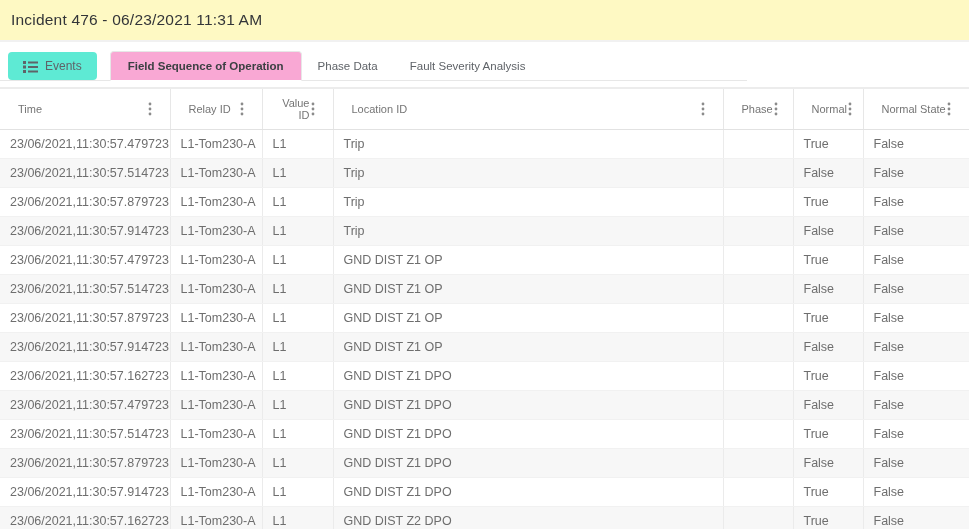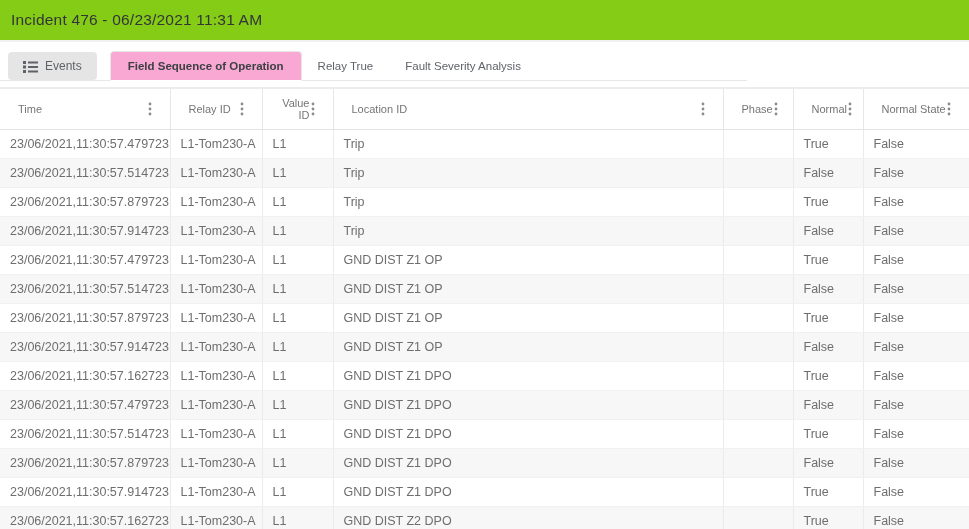--- a/index.html
+++ b/index.html
@@ -9,21 +9,21 @@
     background: #ffffff;
     color: #3c4043;
     position: relative;
   }
 
   
   .titlebar {
     height: 42px;
     padding: 11px 0 0 11px;
     border-bottom: 2px solid #f1f1f1;
-    background: #84cc16;
+    background: #fef9c3;
   }
   .page-title {
     font-size: 15.5px;
     color: #333538;
     letter-spacing: .2px;
   }
 
   
   .tabstrip-wrap { padding-top: 4px; background: #fff; }
   .tabstrip {
@@ -34,21 +34,21 @@
     padding-left: 8px;
     border-bottom: 1px solid #e7e7e7;
   }
   .events-btn {
     display: inline-flex;
     align-items: center;
     gap: 7px;
     height: 28px;
     padding: 0 15px;
     margin-right: 13px;
-    background: #e5e5e5;
+    background: #5eead4;
     border: none;
     border-radius: 4px;
     font-family: "Liberation Sans", sans-serif;
     font-size: 12px;
     color: #5f6368;
     cursor: pointer;
     white-space: nowrap;
   }
   .events-btn svg { display: block; }
   .tab {
@@ -130,21 +130,21 @@
             <rect x="5" y="1.5" width="10" height="2"></rect>
           <rect x="0" y="5.5" width="3" height="3"></rect>
             <rect x="5" y="6" width="10" height="2"></rect>
           <rect x="0" y="10" width="3" height="3"></rect>
             <rect x="5" y="10.5" width="10" height="2"></rect>
         </svg>
       </span>
       <span>Events</span>
     </button>
     <div class="tab active">Field Sequence of Operation</div>
-    <div class="tab">Relay True</div>
+    <div class="tab">Phase Data</div>
     <div class="tab">Fault Severity Analysis</div>
   </div>
 </div>
 
 <div class="grid-wrap">
   <table class="grid">
     <colgroup>
       <col style="width:170px">
         <col style="width:92px">
         <col style="width:71px">

